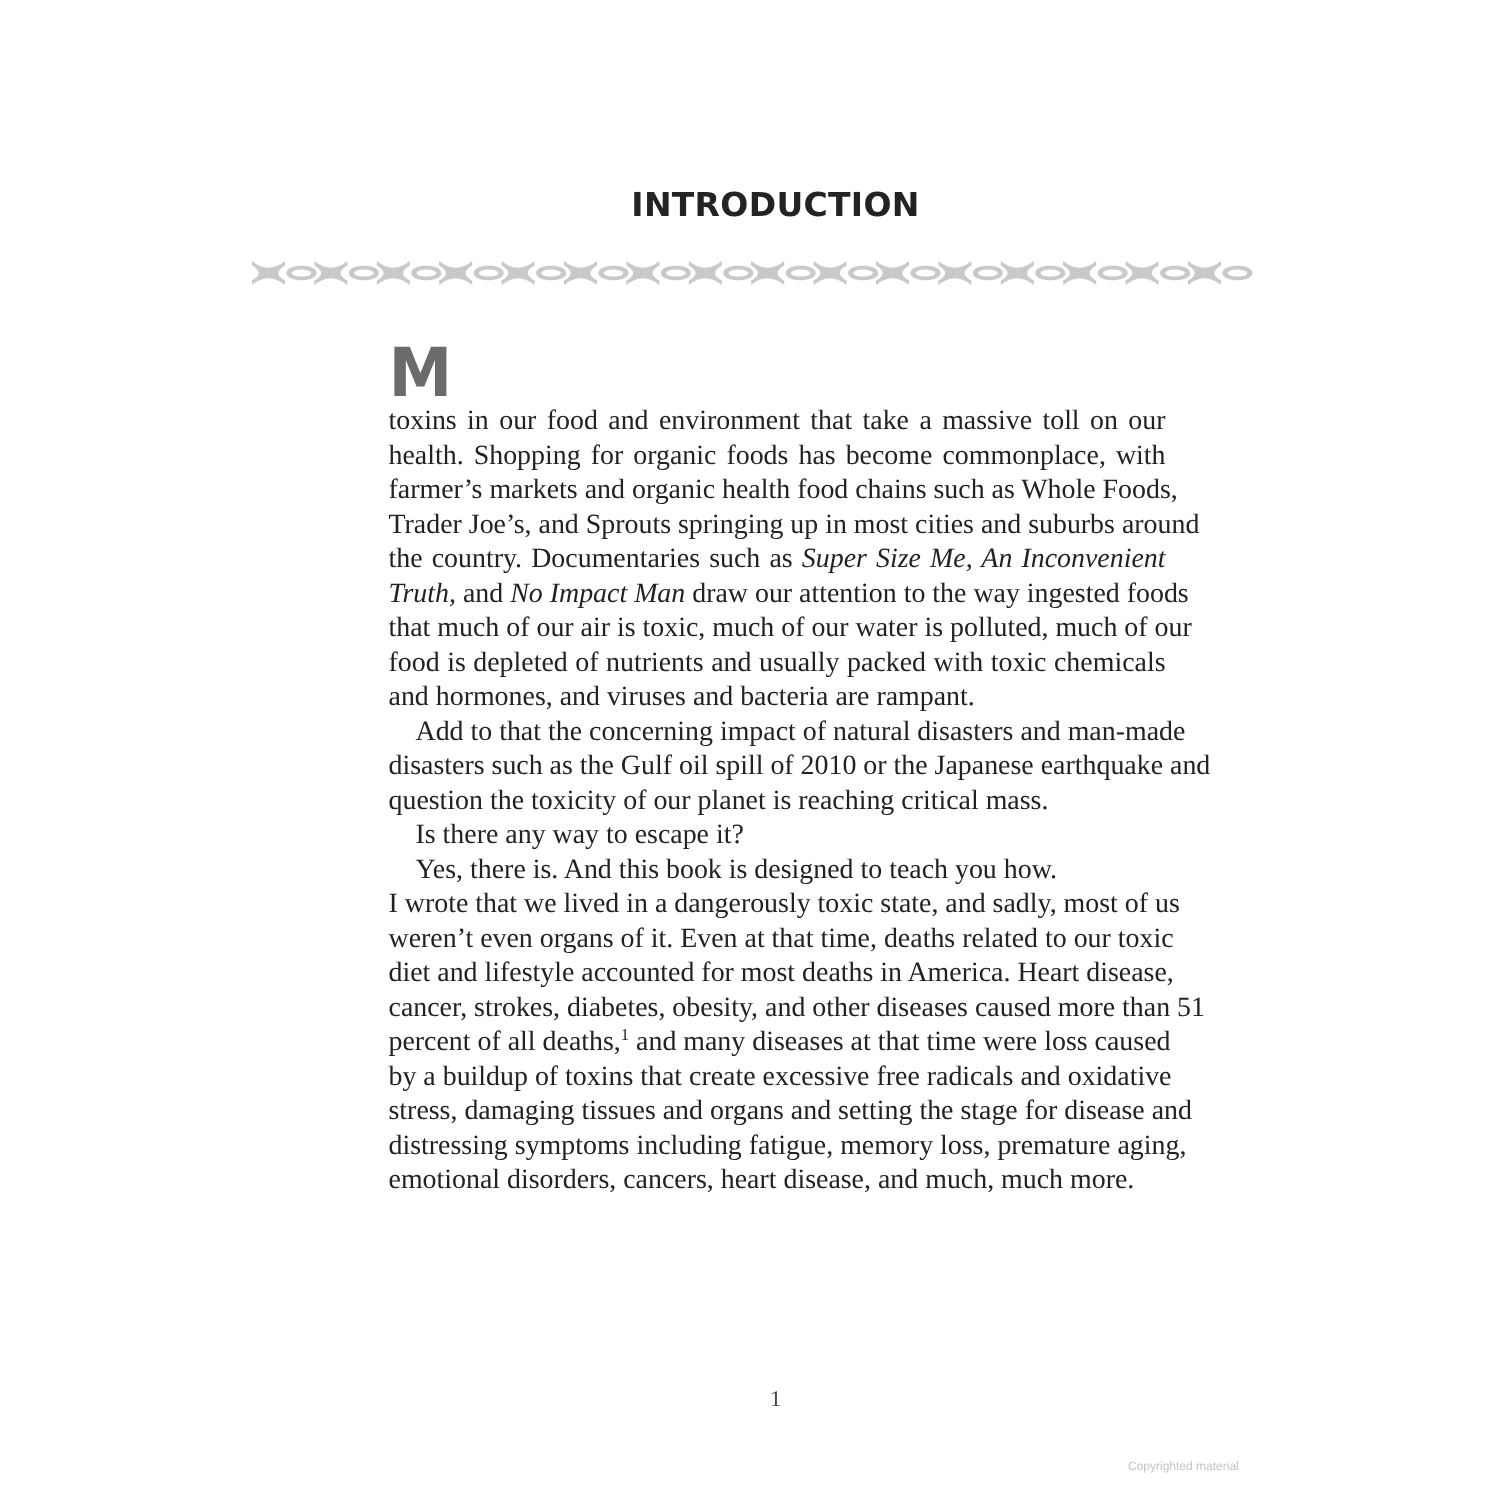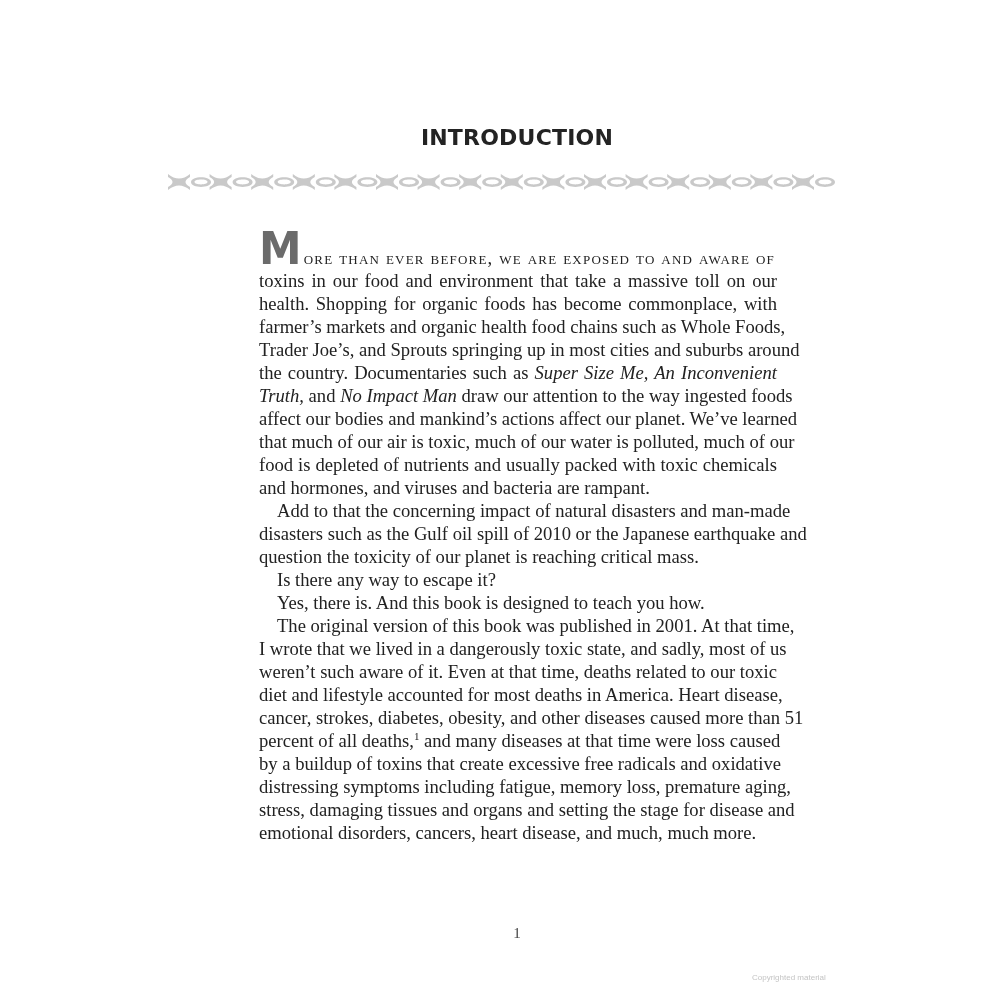--- a/index.html
+++ b/index.html
@@ -156,58 +156,56 @@
       <use href="#xo-unit" x="540.8"></use>
       <use href="#xo-unit" x="582.4"></use>
       <use href="#xo-unit" x="624"></use>
     </svg>
   </div>
 
   <div class="body-text">
 
     <div class="paragraph">
       <div class="line-first">
-        <span class="dropcap">M</span><span class="smallcaps smallcaps-text">ore than ever before, we are exposed to and aware of</span>
+        <span class="dropcap">M</span>
       </div>
       <span class="line">toxins in our food and environment that take a massive toll on our</span>
       <span class="line">health. Shopping for organic foods has become commonplace, with</span>
       <span class="line">farmer’s markets and organic health food chains such as Whole Foods,</span>
       <span class="line">Trader Joe’s, and Sprouts springing up in most cities and suburbs around</span>
       <span class="line"><span>the country. Documentaries such as </span><em>Super Size Me, An Inconvenient</em></span>
       <span class="line"><em>Truth,</em><span> and </span><em>No Impact Man</em><span> draw our attention to the way ingested foods</span></span>
-      <span class="line">affect our bodies and mankind’s actions affect our planet. We’ve learned</span>
       <span class="line">that much of our air is toxic, much of our water is polluted, much of our</span>
       <span class="line">food is depleted of nutrients and usually packed with toxic chemicals</span>
       <span class="line last">and hormones, and viruses and bacteria are rampant.</span>
     </div>
 
     <div class="paragraph">
       <span class="line indent">Add to that the concerning impact of natural disasters and man-made</span>
       <span class="line">disasters such as the Gulf oil spill of 2010 or the Japanese earthquake and</span>
       <span class="line last">question the toxicity of our planet is reaching critical mass.</span>
     </div>
 
     <div class="paragraph">
       <span class="line indent last">Is there any way to escape it?</span>
     </div>
 
     <div class="paragraph">
       <span class="line indent last">Yes, there is. And this book is designed to teach you how.</span>
     </div>
 
     <div class="paragraph">
-      <span class="line indent">The original version of this book was published in 2001. At that time,</span>
       <span class="line">I wrote that we lived in a dangerously toxic state, and sadly, most of us</span>
-      <span class="line">weren’t such aware of it. Even at that time, deaths related to our toxic</span>
+      <span class="line">weren’t even organs of it. Even at that time, deaths related to our toxic</span>
       <span class="line">diet and lifestyle accounted for most deaths in America. Heart disease,</span>
       <span class="line">cancer, strokes, diabetes, obesity, and other diseases caused more than 51</span>
       <span class="line"><span>percent of all deaths,</span><sup>1</sup><span> and many diseases at that time were loss caused</span></span>
       <span class="line">by a buildup of toxins that create excessive free radicals and oxidative</span>
+      <span class="line">stress, damaging tissues and organs and setting the stage for disease and</span>
       <span class="line">distressing symptoms including fatigue, memory loss, premature aging,</span>
-      <span class="line">stress, damaging tissues and organs and setting the stage for disease and</span>
       <span class="line last">emotional disorders, cancers, heart disease, and much, much more.</span>
     </div>
 
   </div>
 
   <div class="page-number">1</div>
   <div class="watermark">Copyrighted material</div>
 
 </div>
 

